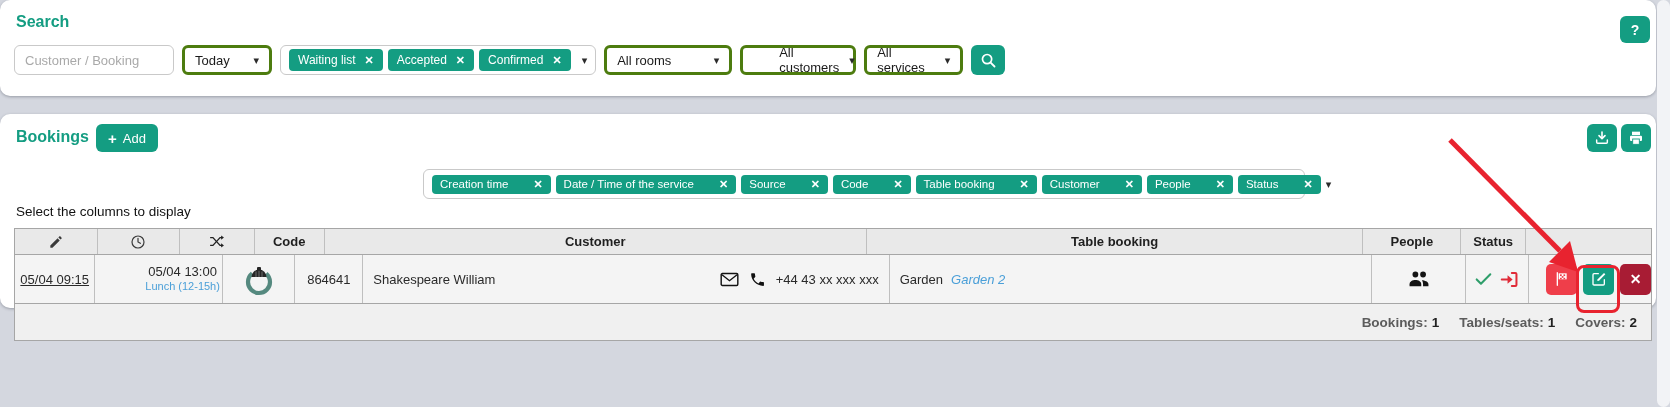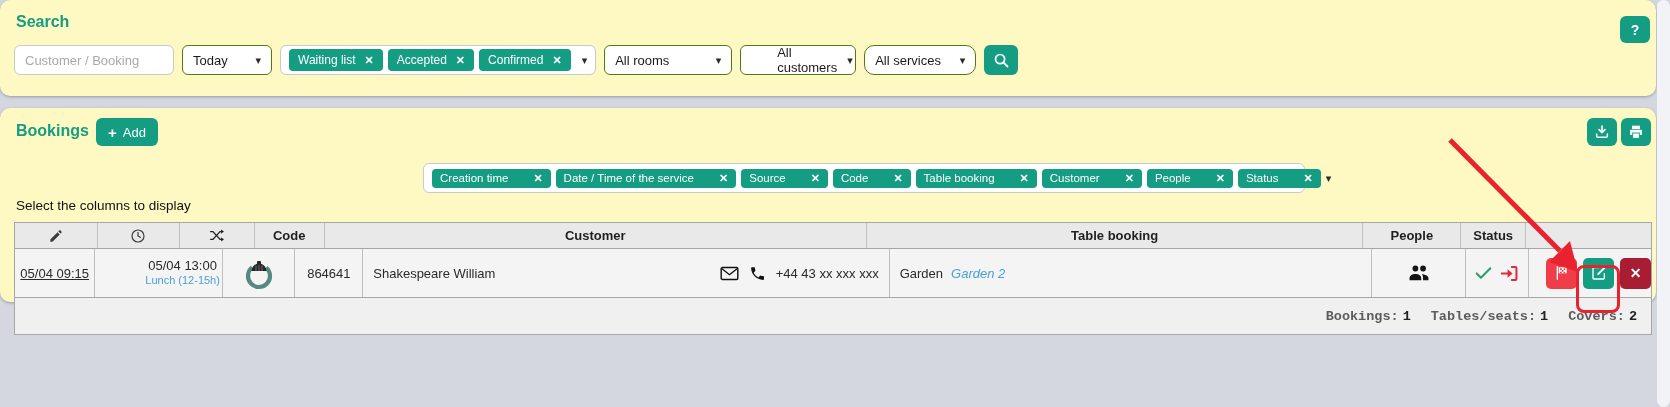--- a/index.html
+++ b/index.html
@@ -6,38 +6,38 @@
   html,body { width:1670px; height:407px; }
   body {
     position: relative;
     font-family: "Liberation Sans", sans-serif;
     background: #d4d7df;
     overflow: hidden;
     color: #222;
   }
   .panel {
     position: absolute; left: 0; width: 1656px;
-    background: #fef9c3; border-radius: 10px;
+    background: #ffffff; border-radius: 10px;
     box-shadow: 0 1px 3px rgba(40,45,60,.35);
   }
   #search-panel { top: 0; height: 96px; }
-  #bookings-panel { top: 108px; height: 194px; }
+  #bookings-panel { top: 114px; height: 194px; }
 
   .section-title { color: #149d82; font-size: 16px; font-weight: 700; }
 
   
   .filters { position:absolute; left:14px; top:45px; display:flex; gap:8px; height:30px; align-items:stretch; }
   .text-input {
     width:160px; border:1px solid #c9c9c9; border-radius:6px; padding:0 10px;
     font-size:13px; font-family:"Liberation Sans",sans-serif; color:#333; outline:none;
   }
   .text-input::placeholder { color:#a9a9a9; }
   .dd {
     display:flex; align-items:center; justify-content:space-between; gap:10px;
-    border:1px solid #4d7c0f; border-radius:6px; padding:0 10px; font-size:13px; color:#1a1a1a;
+    border:3px solid #4d7c0f; border-radius:6px; padding:0 10px; font-size:13px; color:#1a1a1a;
     background:#fff; cursor:pointer;
   }
   .caret { font-size:11px; color:#2b2b2b; line-height:1; }
   .tagbox {
     display:flex; align-items:center; gap:5px; border:1px solid #c9c9c9; border-radius:6px;
     padding:0 8px; background:#fff;
   }
   .pill {
     display:inline-flex; align-items:center; gap:9px; background:#149d82; color:#fff;
     border-radius:4px; padding:4px 9px; font-size:12px; white-space:nowrap; cursor:pointer;
@@ -60,21 +60,21 @@
   #columns-tagbox { position:absolute; left:423px; top:55px; width:882px; height:30px; }
   #columns-tagbox .caret { margin-left:auto; }
   #columns-tagbox .pill { padding:3px 8px; font-size:11.5px; gap:25px;text-align:right; }
 
   
   #table { position:absolute; left:14px; top:114px; width:1638px; border:1px solid #a6a6a6; }
   .tr { display:flex; width:100%; }
   .thead { height:26px; background:#e9e9e9; border-bottom:1px solid #a6a6a6; }
   .trow  { height:48px; background:#f4f4f4; }
   .tfoot { height:37px; background:#f0f0f0; border-top:1px solid #a6a6a6;
-           display:flex; align-items:center; justify-content:flex-end; gap:20px; padding-right:14px;font-family:Liberation Mono, monospace; }
+           display:flex; align-items:center; justify-content:flex-end; gap:20px; padding-right:14px; }
   .cell { display:flex; align-items:center; justify-content:center; border-right:1px solid #bfbfbf;
           font-size:13px; color:#2a2a2a; overflow:hidden; }
   .cell:last-child { border-right:none; }
   .thead .cell { font-weight:700; color:#1f1f1f; }
   .c1 { width:83px;text-decoration:underline; }  .c2 { width:82px; }  .c3 { width:75px; }  .c4 { width:70px; }
   .c5 { width:543px; } .c6 { width:497px; } .c7 { width:98px; }  .c8 { width:65px; }
   .c9 { width:125px; }
   .cell.left { justify-content:flex-start; padding:0 10px; }
   .dt-cell { flex-direction:column; justify-content:center; line-height:1.25;margin-left:48px; }
   .service-name { color:#4a9fd8; font-size:11px; }
@@ -130,21 +130,21 @@
     </div>
 
     <div class="dd" style="width:128px;">
       <span>All rooms</span>
       <span class="caret">▾</span>
     </div>
     <div class="dd" style="width:116px;padding-left:36px;">
       <span>All customers</span>
       <span class="caret">▾</span>
     </div>
-    <div class="dd" style="width:112px;border-radius:10px;">
+    <div class="dd" style="width:99px;">
       <span>All services</span>
       <span class="caret">▾</span>
     </div>
 
     <button class="btn" id="search-btn">
       <span>
         <svg width="17" height="17" viewBox="0 0 24 24">
             <circle cx="10" cy="10" r="6.5" fill="none" stroke="#fff" stroke-width="2.4"></circle>
             <line x1="15" y1="15" x2="20.5" y2="20.5" stroke="#fff" stroke-width="2.6" stroke-linecap="round"></line>
           </svg>

